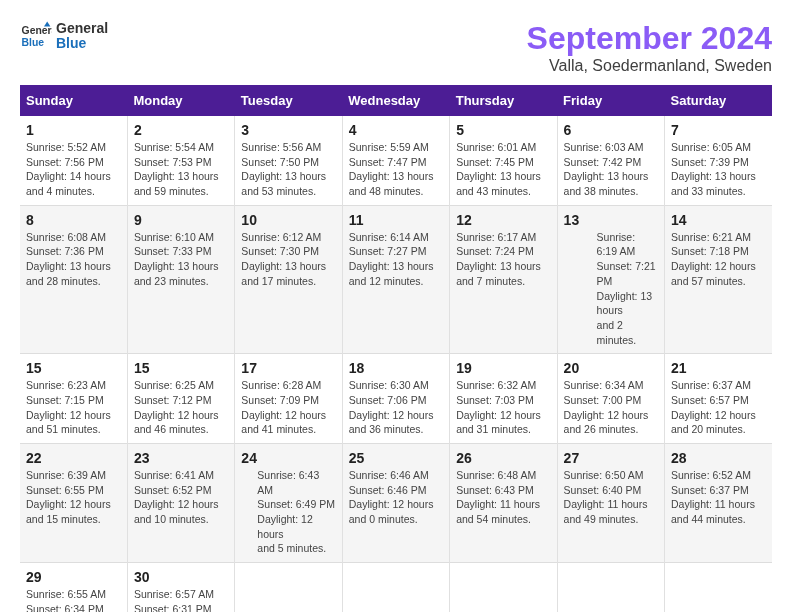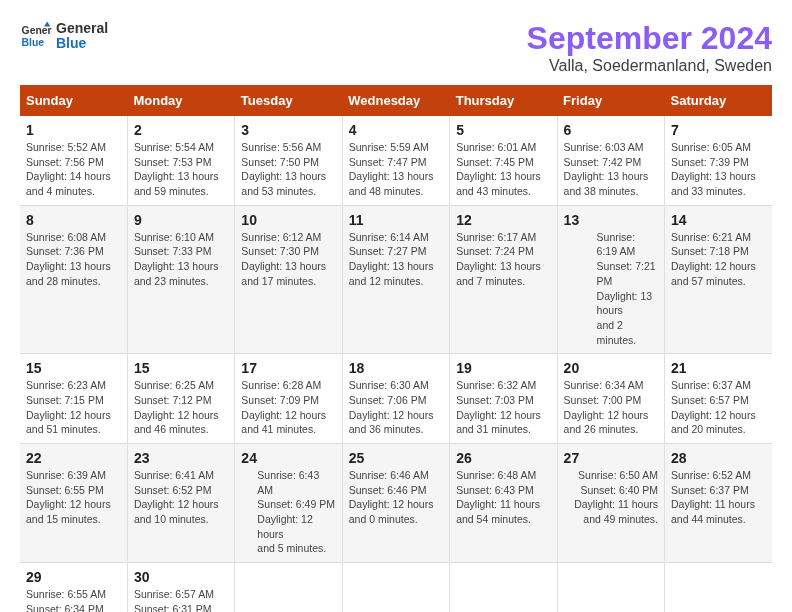--- a/index.html
+++ b/index.html
@@ -36,21 +36,21 @@
     .subtitle {
       font-size: 16px;
       color: #404040;
     }
     table {
       width: 100%;
       border-collapse: collapse;
       font-size: 11px;
     }
     thead tr {
-      background-color: #c2410c;
+      background-color: #4c1d95;
       color: white;
     }
     thead th {
       padding: 8px 6px;
       text-align: left;
       font-size: 13px;
       font-weight: bold;
     }
     tbody tr {
       border-bottom: 1px solid #ddd;
@@ -305,21 +305,21 @@
         </td>
         <td>
           <span class="day-num">26</span>
           <div class="day-detail" style="white-space: pre-line;">Sunrise: 6:48 AM
 Sunset: 6:43 PM
 Daylight: 11 hours
 and 54 minutes.</div>
         </td>
         <td>
           <span class="day-num">27</span>
-          <div class="day-detail" style="white-space: pre-line; text-align: right;">Sunrise: 6:50 AM
+          <div class="day-detail" style="white-space: pre-line;">Sunrise: 6:50 AM
 Sunset: 6:40 PM
 Daylight: 11 hours
 and 49 minutes.</div>
         </td>
         <td>
           <span class="day-num">28</span>
           <div class="day-detail" style="white-space: pre-line;">Sunrise: 6:52 AM
 Sunset: 6:37 PM
 Daylight: 11 hours
 and 44 minutes.</div>

